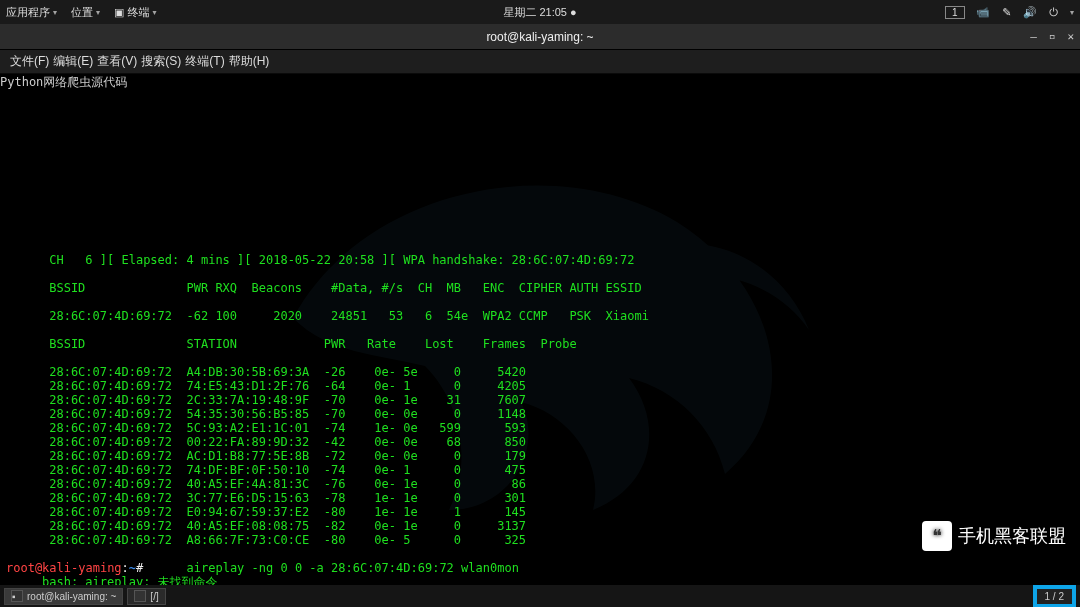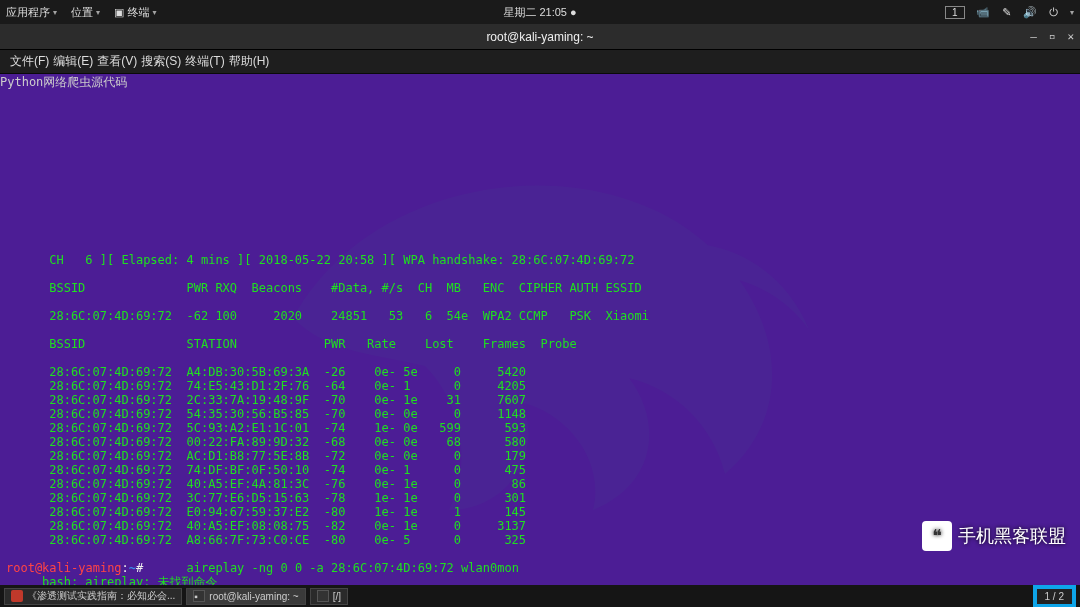--- a/index.html
+++ b/index.html
@@ -17,21 +17,21 @@
   
   .win-title { height:26px; background:#2c2c2c; color:#eee; display:flex; align-items:center; justify-content:center; font-size:12px; font-family:sans-serif; position:relative; border-bottom:1px solid #000; }
   .win-ctrls { position:absolute; right:6px; display:flex; gap:12px; font-size:11px; font-family:monospace; color:#ccc; }
   .win-ctrls span { cursor:pointer; }
 
   
   .menu-bar { height:24px; background:#1e1e1e; display:flex; align-items:center; gap:4px; padding:0 10px; color:#ddd; font-size:12px; font-family:sans-serif; border-bottom:1px solid #0a0a0a; }
   .menu-bar span { cursor:pointer; }
 
   
-  .term-wrap { background:#4c1d95; height:511px; position:relative; overflow:hidden; }
+  .term-wrap { background:#000000; height:511px; position:relative; overflow:hidden; }
   .term { padding:8px 6px 0 6px; font-size:12px; line-height:14px; white-space:pre; color:#1fe01f; position:relative; }
   
   .g { color:#1fe01f;margin-left:36px; }
   .r { color:#ff4444; }
   .b { color:#3a8aea; font-weight:bold; }
   .w { color:#eee; }
 
   
   .dragon { position:absolute; top:40px; left:220px; width:650px; height:420px; opacity:.08; pointer-events:none; }
   .dragon svg { width:100%; height:100%; }
@@ -115,45 +115,41 @@
 
 <span class="g"> 28:6C:07:4D:69:72  -62 100     2020    24851   53   6  54e  WPA2 CCMP   PSK  Xiaomi</span>
 
 <span class="g"> BSSID              STATION            PWR   Rate    Lost    Frames  Probe</span>
 
 <span class="g"> 28:6C:07:4D:69:72  A4:DB:30:5B:69:3A  -26    0e- 5e     0     5420</span>
 <span class="g"> 28:6C:07:4D:69:72  74:E5:43:D1:2F:76  -64    0e- 1      0     4205</span>
 <span class="g"> 28:6C:07:4D:69:72  2C:33:7A:19:48:9F  -70    0e- 1e    31     7607</span>
 <span class="g"> 28:6C:07:4D:69:72  54:35:30:56:B5:85  -70    0e- 0e     0     1148</span>
 <span class="g"> 28:6C:07:4D:69:72  5C:93:A2:E1:1C:01  -74    1e- 0e   599      593</span>
-<span class="g"> 28:6C:07:4D:69:72  00:22:FA:89:9D:32  -68    0e- 0e    68      580</span>
+<span class="g"> 28:6C:07:4D:69:72  00:22:FA:89:9D:32  -42    0e- 0e    68      850</span>
 <span class="g"> 28:6C:07:4D:69:72  AC:D1:B8:77:5E:8B  -72    0e- 0e     0      179</span>
 <span class="g"> 28:6C:07:4D:69:72  74:DF:BF:0F:50:10  -74    0e- 1      0      475</span>
 <span class="g"> 28:6C:07:4D:69:72  40:A5:EF:4A:81:3C  -76    0e- 1e     0       86</span>
 <span class="g"> 28:6C:07:4D:69:72  3C:77:E6:D5:15:63  -78    1e- 1e     0      301</span>
 <span class="g"> 28:6C:07:4D:69:72  E0:94:67:59:37:E2  -80    1e- 1e     1      145</span>
 <span class="g"> 28:6C:07:4D:69:72  40:A5:EF:08:08:75  -82    0e- 1e     0     3137</span>
 <span class="g"> 28:6C:07:4D:69:72  A8:66:7F:73:C0:CE  -80    0e- 5      0      325</span>
 
 <span class="r">root@kali-yaming</span><span class="w">:</span><span class="b">~</span><span class="w">#</span> <span class="g">aireplay -ng 0 0 -a 28:6C:07:4D:69:72 wlan0mon</span>
 <span class="g">bash: aireplay: 未找到命令</span>
  
   </div>
 
   <div class="watermark">
     <span class="wx">❝</span>
     <span>手机黑客联盟</span>
   </div>
 </div>
 
 <div class="taskbar">
-  <div class="tbtn">
-      <span class="sq"></span>
-      <span>《渗透测试实践指南：必知必会...</span>
-    </div>
   <div class="tbtn active">
       <span class="sq2">▪</span>
       <span>root@kali-yaming: ~</span>
     </div>
   <div class="tbtn">
       <span class="sq2"></span>
       <span>[/]</span>
     </div>
   <div class="right">1 / 2</div>
 </div>

